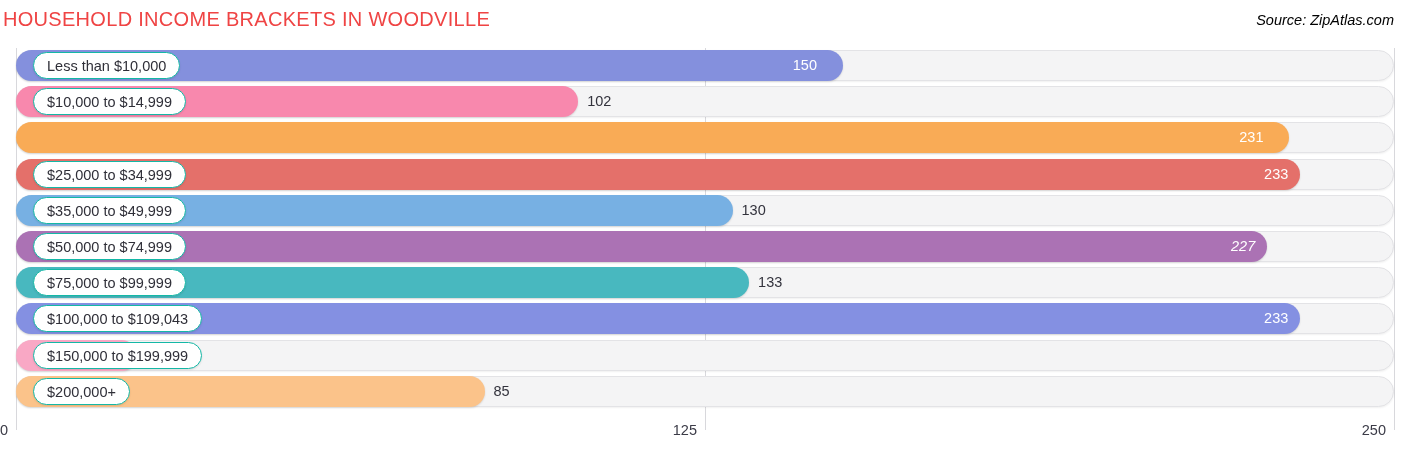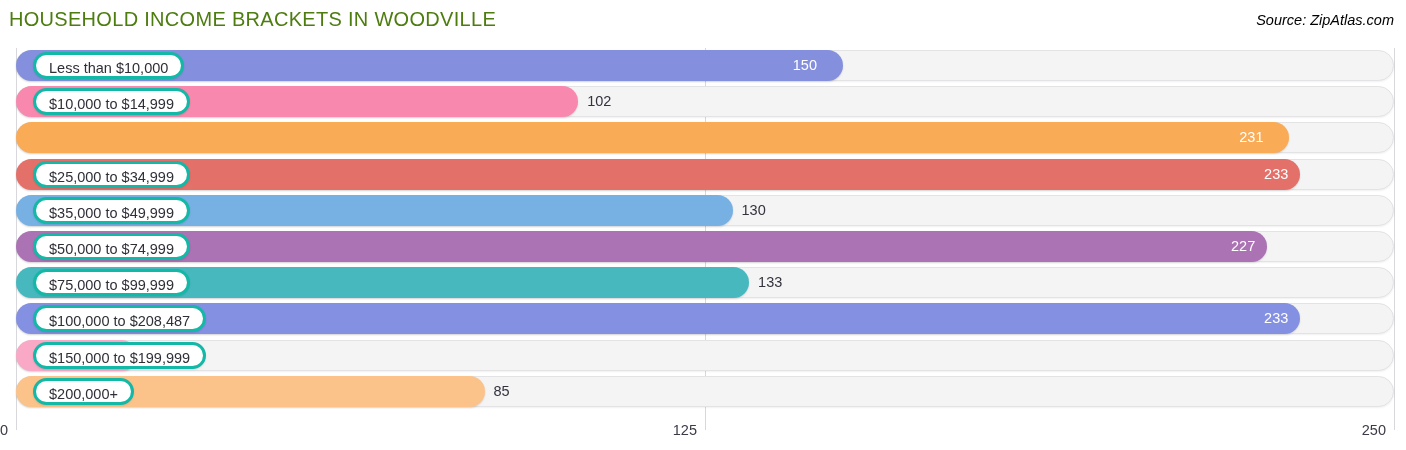--- a/index.html
+++ b/index.html
@@ -7,23 +7,23 @@
     width:1406px;height:450px;
     background:#ffffff;
     font-family:"Liberation Sans", sans-serif;
     overflow:hidden;
     position:relative;
   }
   #chart-root{position:absolute;inset:0;}
 
   
   .title{
-    position:absolute;left:9px;top:8px;
+    position:absolute;left:3px;top:8px;
     font-size:20px;letter-spacing:.3px;
-    color:#4d7c0f;font-weight:400;
+    color:#ef4444;font-weight:400;
     white-space:nowrap;
   }
   .source{
     position:absolute;right:12px;top:12px;
     font-size:14.5px;font-style:italic;
     color:#000000;white-space:nowrap;
   }
 
   
   .plot{
@@ -62,21 +62,21 @@
     white-space:nowrap;
   }
   .bar-label.inside{color:#ffffff;}
   .bar-label.outside{color:#33333d;}
 
   
   .cat-pill{
     position:absolute;left:33px;top:2px;height:27px;
     line-height:27px;
     background:#ffffff;
-    border:3px solid #14b8a6;
+    border:1px solid #14b8a6;
     border-radius:14px;
     padding:0 13px;
     font-size:14.5px;
     color:#2f2f38;
     white-space:nowrap;
     box-shadow:0 1px 2px rgba(0,0,0,.10);
     box-sizing:border-box;
   }
 
   
@@ -130,34 +130,34 @@
       </div>
       <div class="row" style="top: 146.8px;">
         <div class="track"></div>
         <div class="bar" style="width: 716.56px; background: rgb(119, 176, 227);"></div>
         <div class="bar-label outside" style="left: 741.56px;">130</div>
         <div class="cat-pill">$35,000 to $49,999</div>
       </div>
       <div class="row" style="top: 183px;">
         <div class="track"></div>
         <div class="bar" style="width: 1251.22px; background: rgb(171, 114, 180);"></div>
-        <div class="bar-label inside" style="left: 1217.22px; width: 38px; text-align: right;">227</div>
+        <div class="bar-label inside" style="left: 1217.22px; width: 38px; text-align: right; font-style: italic;">227</div>
         <div class="cat-pill">$50,000 to $74,999</div>
       </div>
       <div class="row" style="top: 219.2px;">
         <div class="track"></div>
         <div class="bar" style="width: 733.096px; background: rgb(72, 184, 191);"></div>
         <div class="bar-label outside" style="left: 758.096px;">133</div>
         <div class="cat-pill">$75,000 to $99,999</div>
       </div>
       <div class="row" style="top: 255.4px;">
         <div class="track"></div>
         <div class="bar" style="width: 1284.3px; background: rgb(132, 144, 226);"></div>
         <div class="bar-label inside" style="left: 1250.3px; width: 38px; text-align: right;">233</div>
-        <div class="cat-pill">$100,000 to $208,487</div>
+        <div class="cat-pill">$100,000 to $109,043</div>
       </div>
       <div class="row" style="top: 291.6px;">
         <div class="track"></div>
         <div class="bar" style="width: 121.264px; background: rgb(249, 168, 197);"></div>
         <div class="bar-label outside" style="left: 146.264px;">22</div>
         <div class="cat-pill">$150,000 to $199,999</div>
       </div>
       <div class="row" style="top: 327.8px;">
         <div class="track"></div>
         <div class="bar" style="width: 468.52px; background: rgb(251, 195, 138);"></div>

